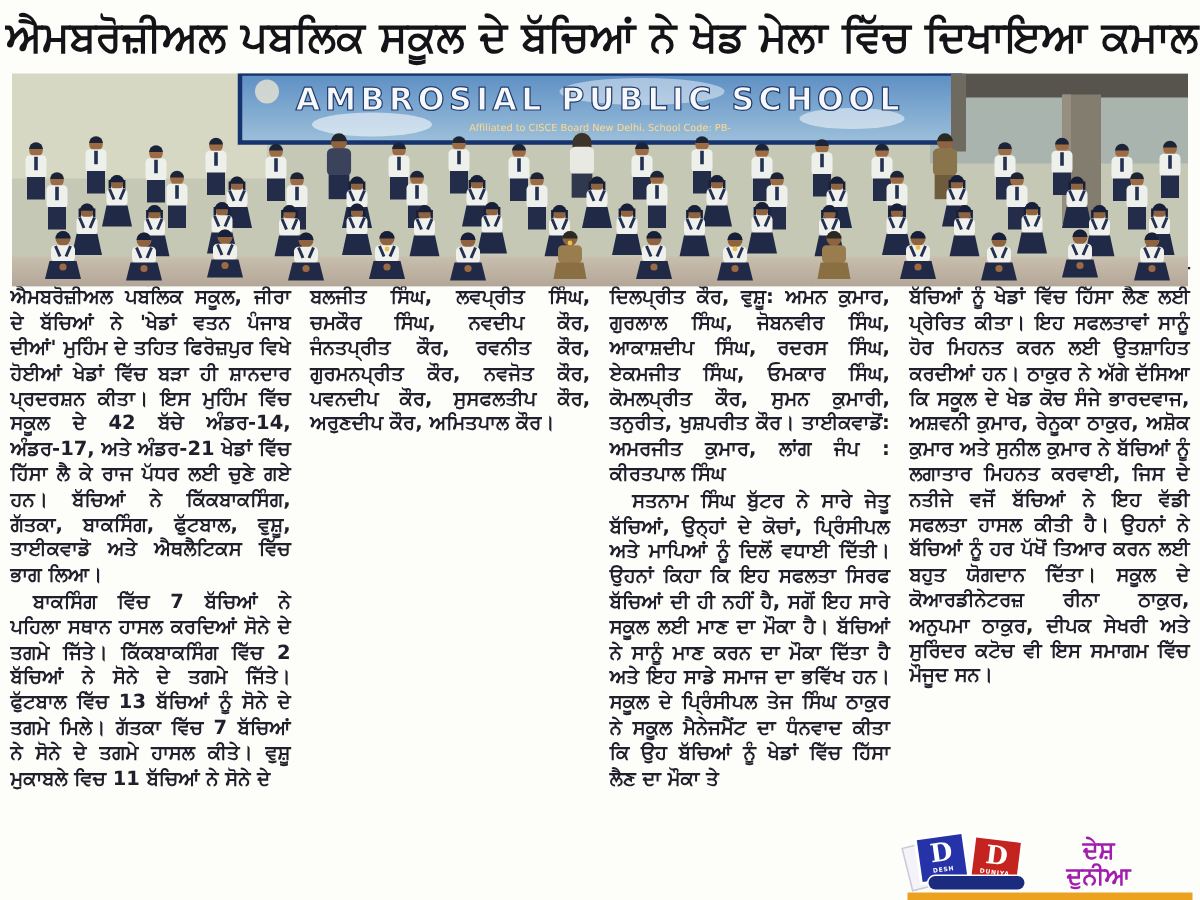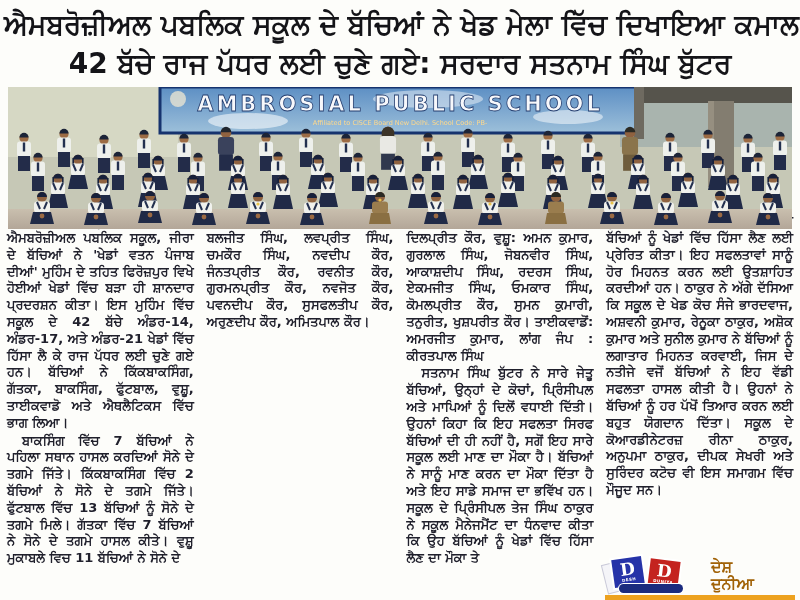--- a/index.html
+++ b/index.html
@@ -25,31 +25,30 @@
   .sq{position:absolute;width:30px;height:28px;display:flex;flex-direction:column;
       align-items:center;justify-content:center;color:#fff;font-weight:700;
       box-shadow:0 0 0 2px #fff;}
   .sq .big{font-size:17px;line-height:15px;font-family:"DejaVu Serif",serif;}
   .sq .tiny{font-size:4px;line-height:5px;letter-spacing:.5px;}
   .sq-ghost{left:0;top:6px;background:#f4f4f8;transform:rotate(-14deg);box-shadow:0 0 0 1px #c9c9d8;}
   .sq-blue{left:8px;top:2px;background:#2633a8;transform:rotate(-8deg);z-index:2;}
   .sq-red{left:44px;top:4px;background:#c4231f;transform:rotate(7deg);z-index:1;}
   .ddpill{position:absolute;left:14px;top:28px;width:64px;height:9px;background:#1b2b7e;
       border-radius:5px;z-index:3;box-shadow:0 0 0 1px #fff;}
-  .pubname{color:#a16207;font-weight:700;font-size:16px;line-height:17px;}
+  .pubname{color:#a21caf;font-weight:700;font-size:16px;line-height:17px;text-align:center;}
   #orange-strip{position:absolute;left:0;bottom:0;width:100%;height:5px;background:#eda21f;}
 </style>
 </head>
 <body>
 
 <div id="page">
 
   <div id="headline">
     <div class="hl">ਐਮਬਰੋਜ਼ੀਅਲ ਪਬਲਿਕ ਸਕੂਲ ਦੇ ਬੱਚਿਆਂ ਨੇ ਖੇਡ ਮੇਲਾ ਵਿੱਚ ਦਿਖਾਇਆ ਕਮਾਲ,</div>
-    <div class="hl">42 ਬੱਚੇ ਰਾਜ ਪੱਧਰ ਲਈ ਚੁਣੇ ਗਏ: ਸਰਦਾਰ ਸਤਨਾਮ ਸਿੰਘ ਬੁੱਟਰ</div>
   </div>
 
   <div id="photo-wrap">
     <svg width="784" height="142" viewBox="0 0 784 142" preserveAspectRatio="none">
       <defs>
         <linearGradient id="sky" x1="0" y1="0" x2="0" y2="1">
           <stop offset="0" stop-color="#5d8fc4"></stop>
             <stop offset="1" stop-color="#9dc0da"></stop>
         </linearGradient>
         <linearGradient id="floor" x1="0" y1="0" x2="0" y2="1">

